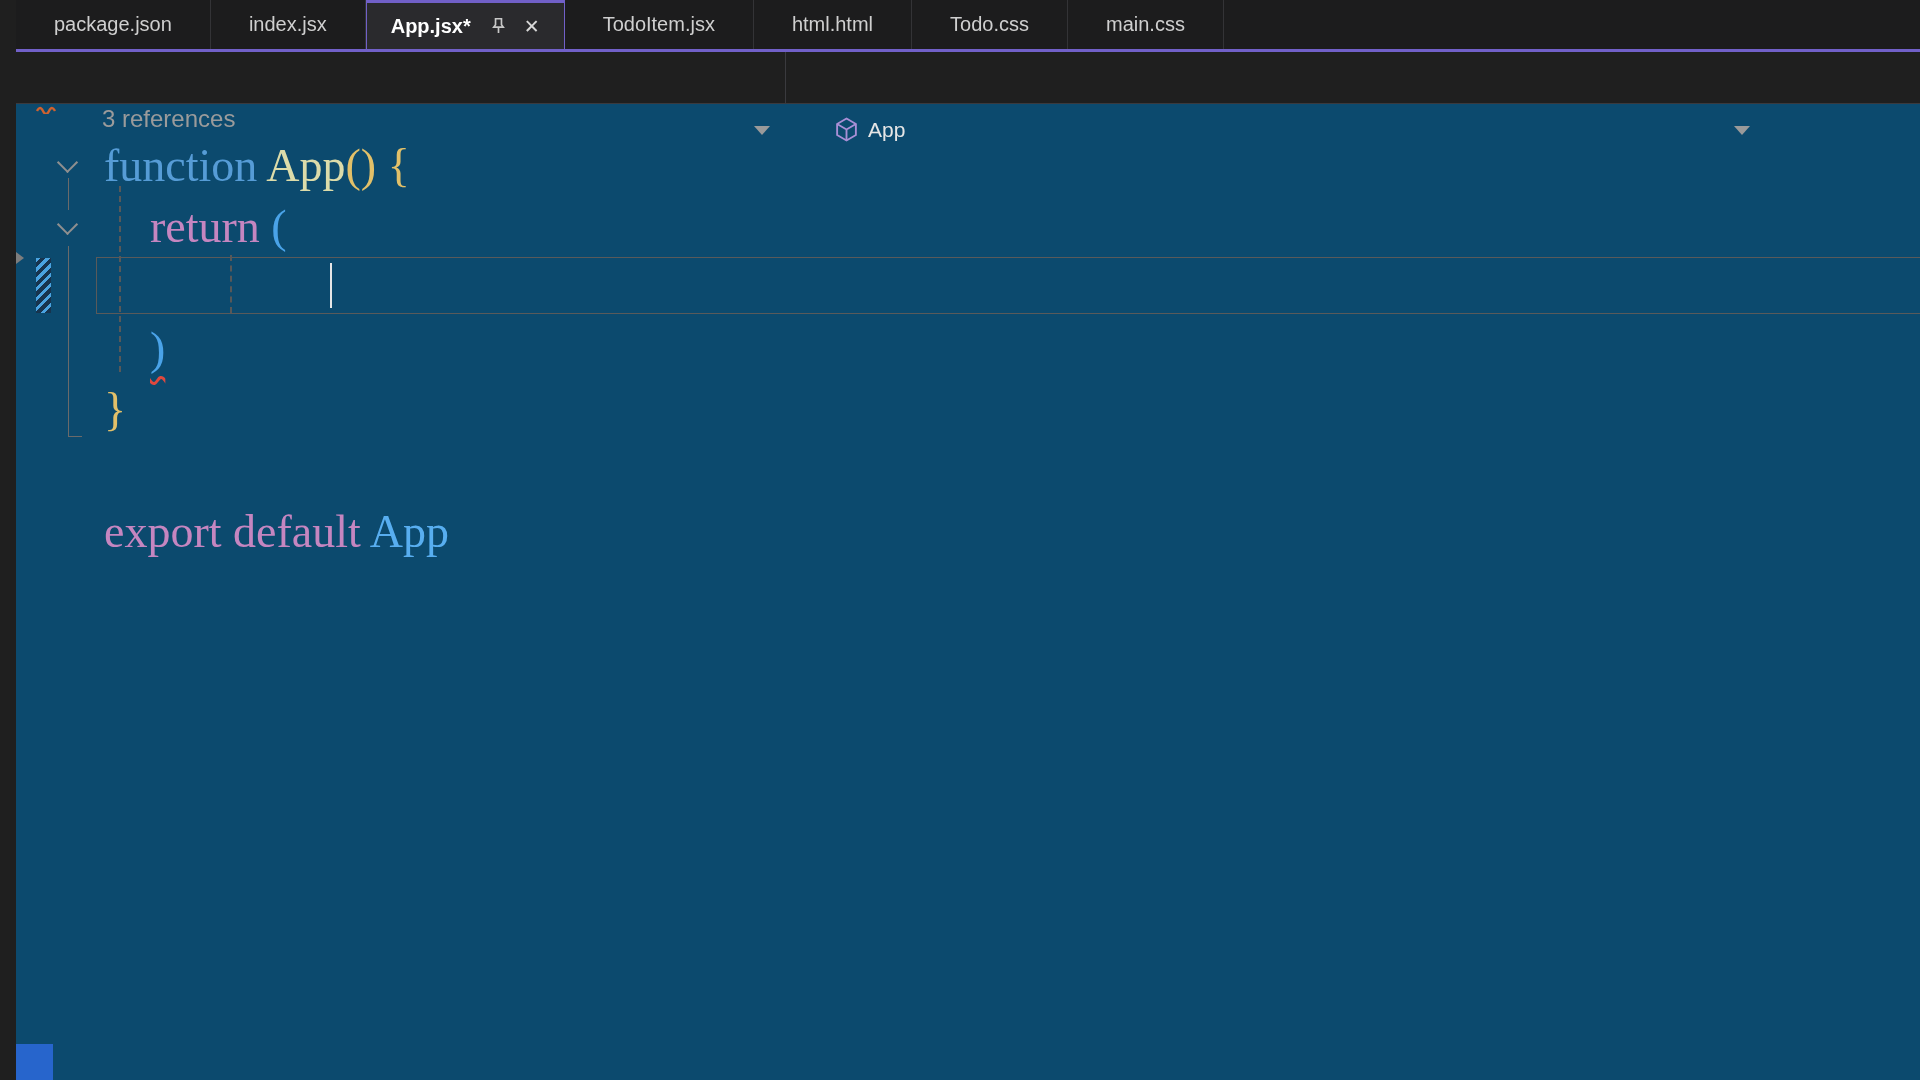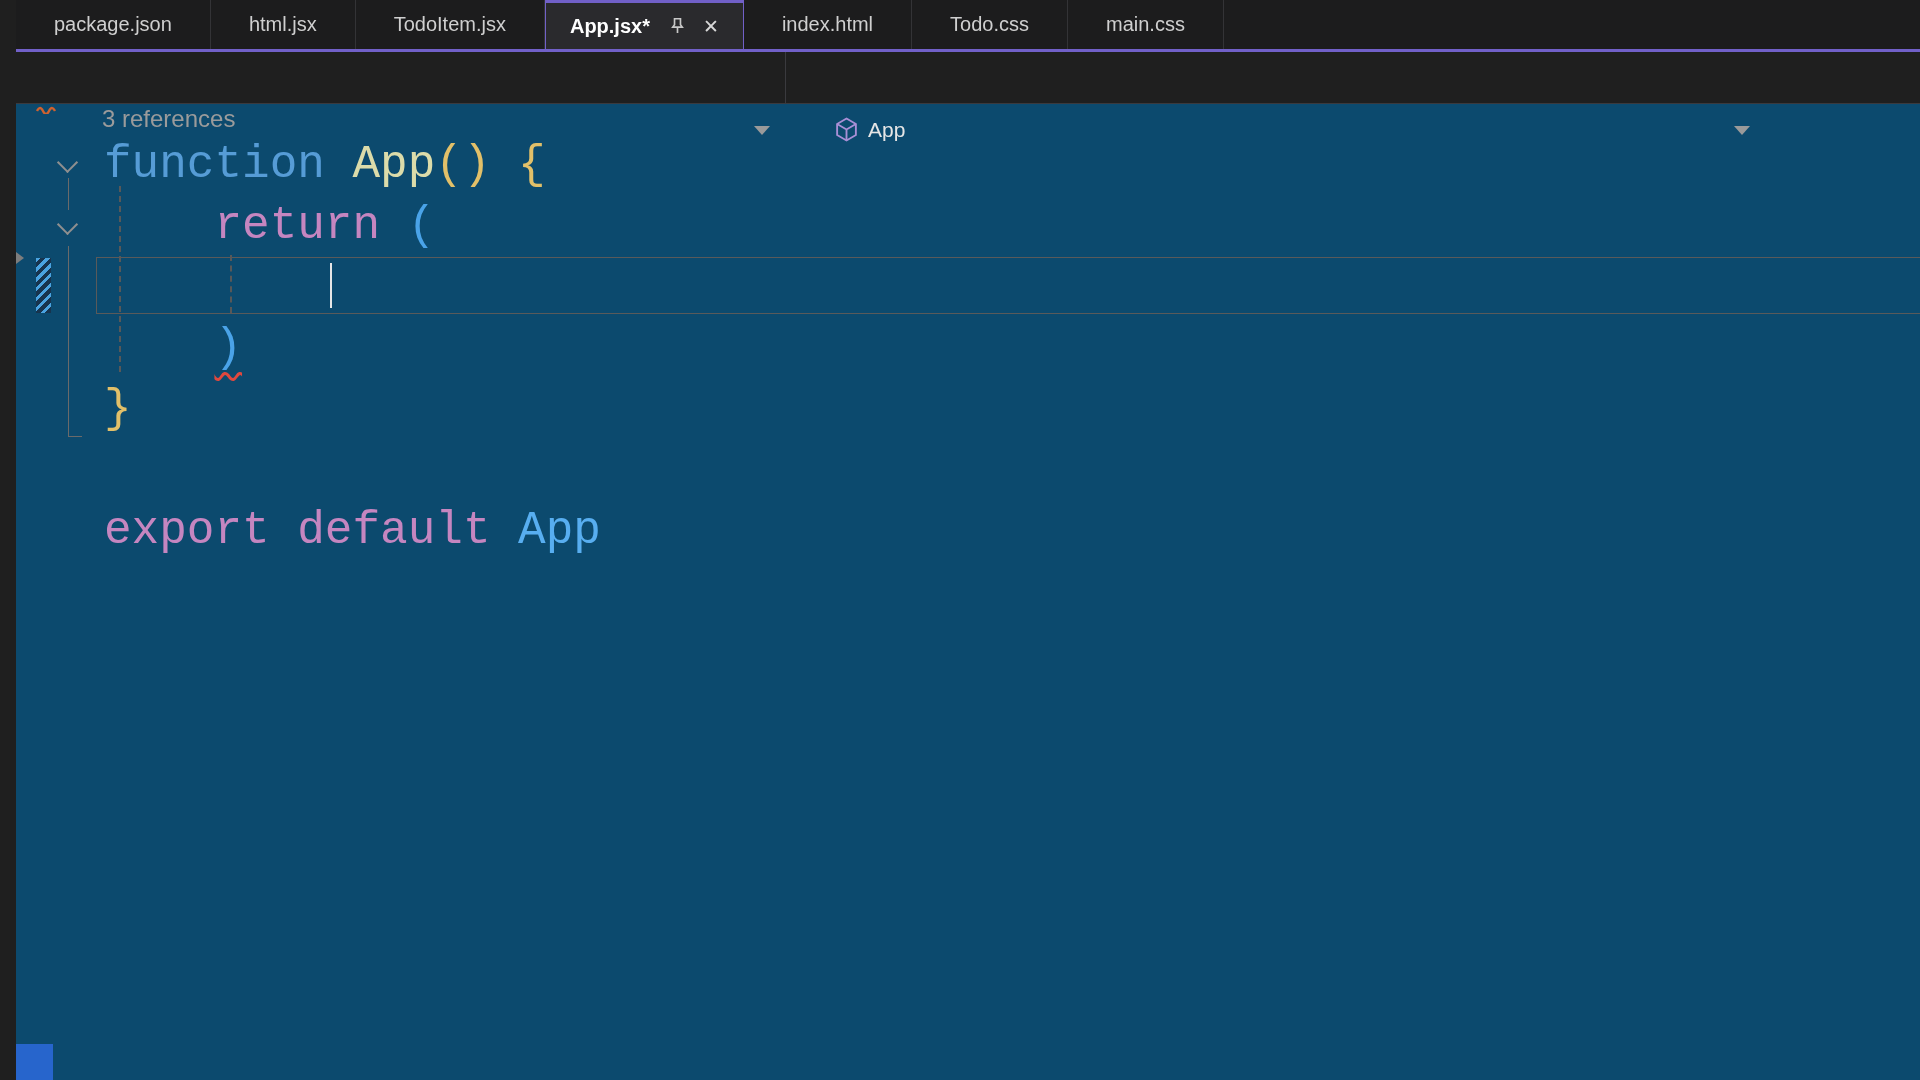--- a/index.html
+++ b/index.html
@@ -25,21 +25,21 @@
   .nav-divider{position:absolute;top:52px;left:769px;width:1px;height:51px;background:#3a3a3e;}
   .caret-down{position:absolute;width:0;height:0;border-left:8px solid transparent;
               border-right:8px solid transparent;border-top:9px solid #9a9a9a;}
   .caret-1{left:738px;top:74px;}
   .caret-2{left:1718px;top:74px;}
   .cube-icon{position:absolute;left:818px;top:65px;}
   .member-label{position:absolute;left:852px;top:66px;font-size:21px;color:#e6e6e6;}
 
   
   .codelens{position:absolute;left:86px;top:105px;font-size:24px;color:#9b9b9b;}
-  .code{position:absolute;left:88px;top:135px;font-family:Liberation Mono, monospace;
+  .code{position:absolute;left:88px;top:135px;font-family:Liberation Serif, serif;
         font-size:46px;line-height:61px;white-space:pre;color:#d4d4d4;}
   .code-line{height:61px;}
   .tok-keyword{color:#569cd6;}
   .tok-function{color:#dcdcaa;}
   .tok-gold{color:#e2c069;}
   .tok-control{color:#c586c0;margin-top:15px;}
   .tok-paren{color:#4aa3e8;}
   .tok-variable{color:#58aef0;}
   .tok-plain{color:#d4d4d4;}
   .tok-error{text-decoration:underline wavy #e0483e;text-decoration-thickness:3px;
@@ -72,36 +72,36 @@
 </head>
 <body>
 
 <div class="stage">
 
   <div class="tab-bar">
       <div class="tab">
         <span>package.json</span>
       </div>
       <div class="tab">
-        <span>html.jsx</span>
-      </div>
-      <div class="tab">
-        <span>TodoItem.jsx</span>
+        <span>index.jsx</span>
       </div>
       <div class="tab active">
         <span>App.jsx*</span>
         <span class="tab-pin">
           <svg width="19" height="19" viewBox="0 0 16 16">
             <path fill="none" stroke="#c8c8c8" stroke-width="1.4" d="M5.5 1.5 h5 v5 l1.5 2 h-8 l1.5 -2 z M8 8.5 v5"></path>
           </svg>
         </span>
         <span class="tab-close">✕</span>
       </div>
       <div class="tab">
-        <span>index.html</span>
+        <span>TodoItem.jsx</span>
+      </div>
+      <div class="tab">
+        <span>html.html</span>
       </div>
       <div class="tab">
         <span>Todo.css</span>
       </div>
       <div class="tab">
         <span>main.css</span>
       </div>
     </div>
   <div class="accent-line"></div>
 

